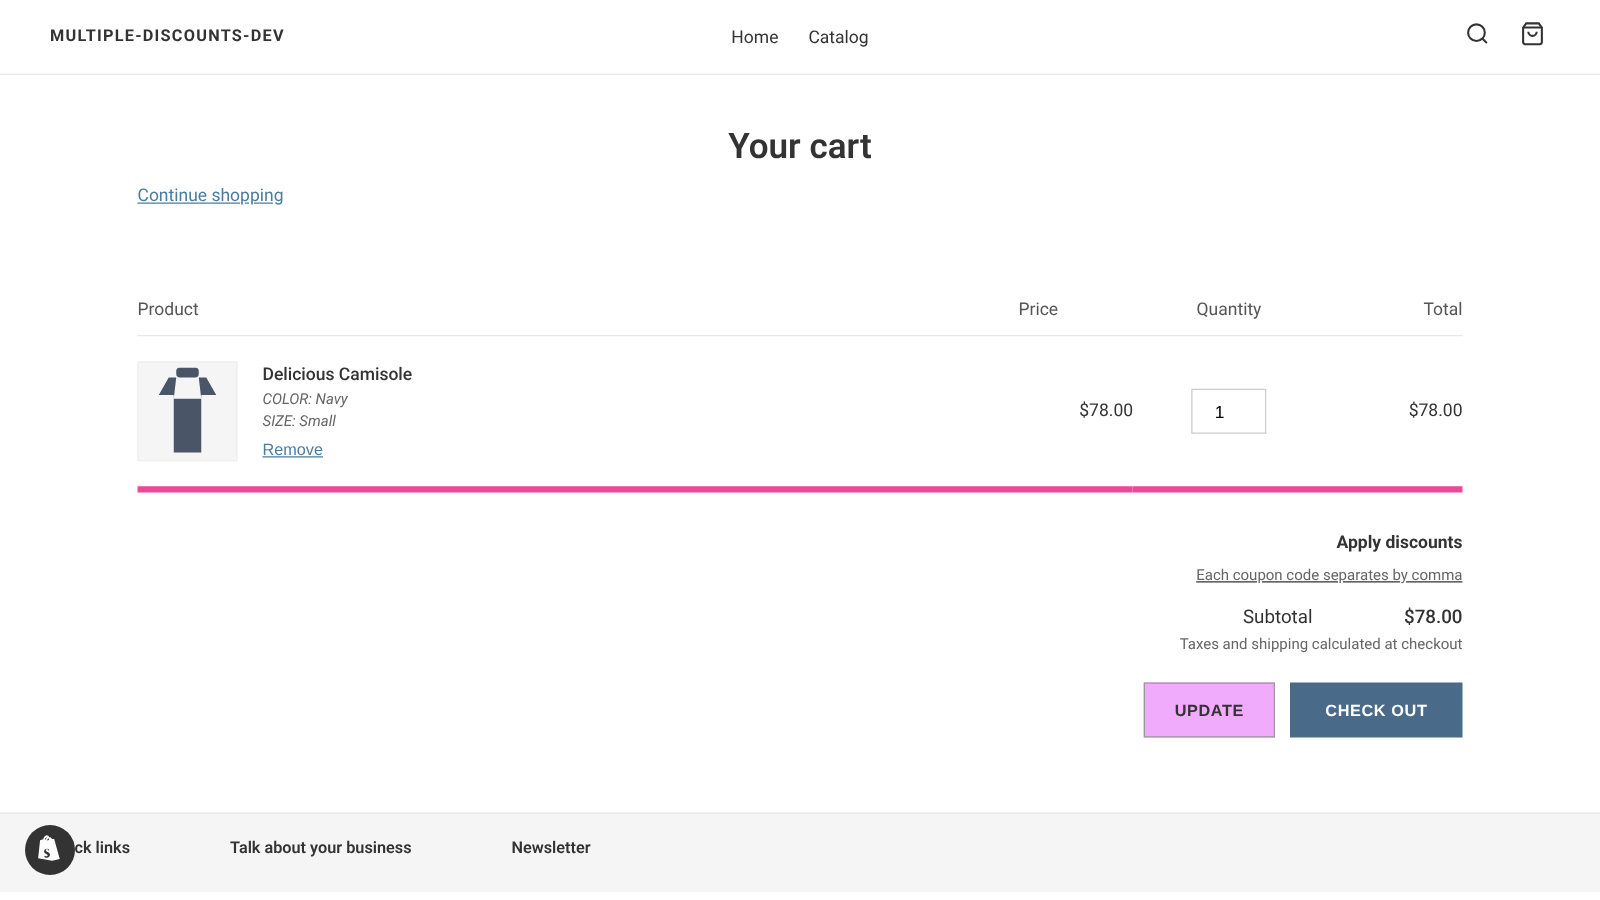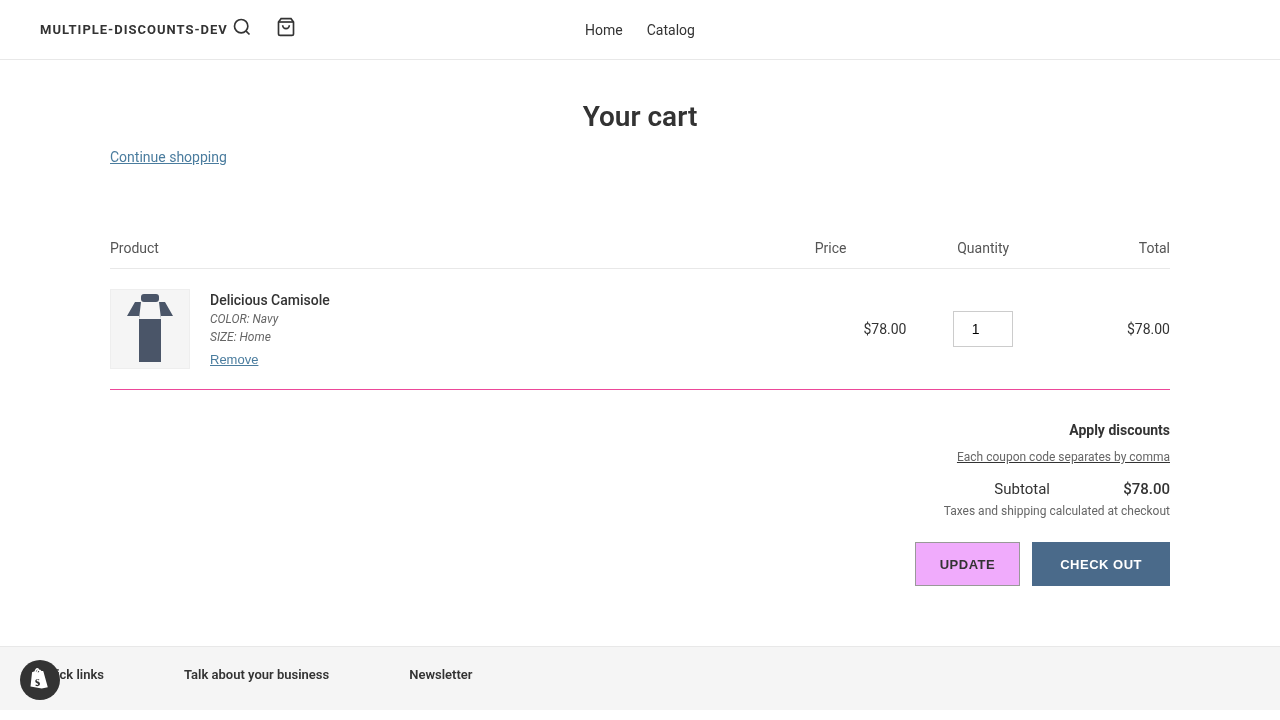--- a/index.html
+++ b/index.html
@@ -10,20 +10,21 @@
     body {
       font-family: -apple-system, BlinkMacSystemFont, 'Segoe UI', Roboto, Helvetica, Arial, sans-serif;
       font-size: 14px;
       color: #333;
       background: #fff;
     }
     
     .header {
       display: flex;
       align-items: center;
+      justify-content: space-between;
       padding: 14px 40px;
       height: 60px;
       border-bottom: 1px solid #e8e8e8;
     }
     .header-logo {
       font-size: 13px;
       font-weight: 700;
       letter-spacing: 1px;
       color: #333;
       text-transform: uppercase;
@@ -93,21 +94,21 @@
       font-weight: 400;
       font-size: 14px;
       color: #555;
       text-align: left;
     }
     .cart-table thead th.col-price { text-align: right; padding-right: 60px; }
     .cart-table thead th.col-quantity { text-align: center; }
     .cart-table thead th.col-total { text-align: right; }
 
     .cart-table tbody tr {
-      border-bottom: 1px solid #ec4899;
+      border-bottom: 5px solid #ec4899;
     }
     .cart-table tbody td {
       padding: 20px 0;
       vertical-align: middle;
     }
     .col-product {
       display: flex;
       align-items: center;
       gap: 20px;
     }
@@ -352,21 +353,21 @@
             <div class="product-image">
 
               <svg viewBox="0 0 50 70" xmlns="http://www.w3.org/2000/svg">
                 <rect x="16" y="0" width="18" height="8" rx="3" fill="#4a5568"></rect>
                 <polygon points="10,8 16,8 14,25 36,25 34,8 40,8 48,22 36,22 36,68 14,68 14,22 2,22" fill="#4a5568"></polygon>
               </svg>
             </div>
             <div class="product-info">
               <span class="product-name">Delicious Camisole</span>
               <span class="product-variant">COLOR: Navy</span>
-              <span class="product-variant">SIZE: Home</span>
+              <span class="product-variant">SIZE: Small</span>
               <button class="remove-btn">Remove</button>
             </div>
           </div>
         </td>
         <td class="price-cell">$78.00</td>
         <td class="quantity-cell">
           <input class="quantity-input" type="number" value="1" min="1" style="">
         </td>
         <td class="total-cell">$78.00</td>
       </tr>

